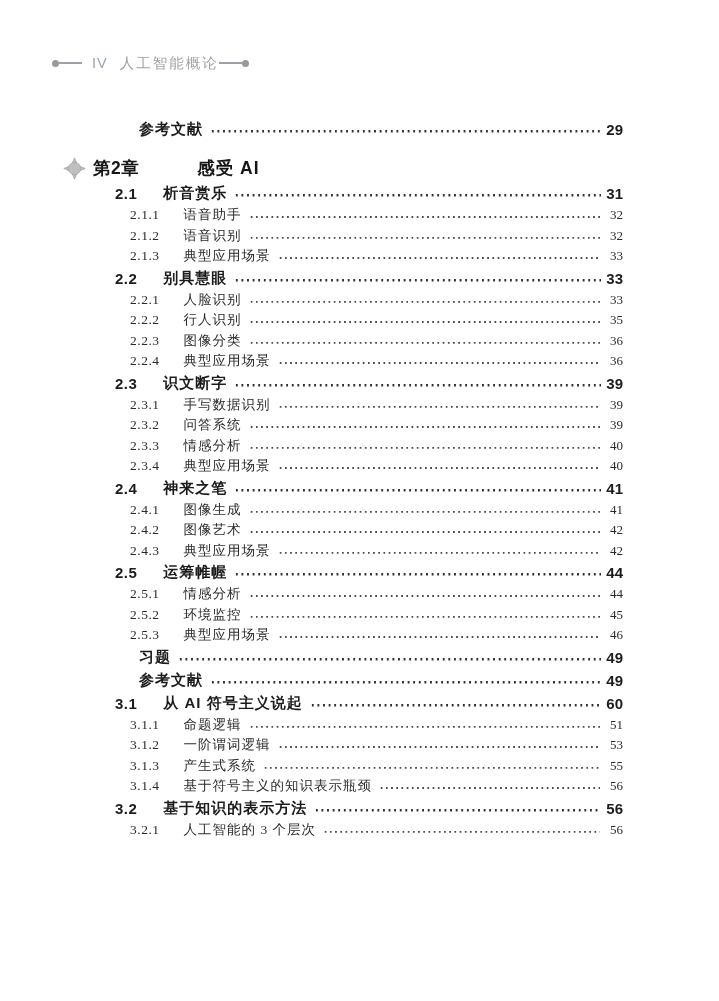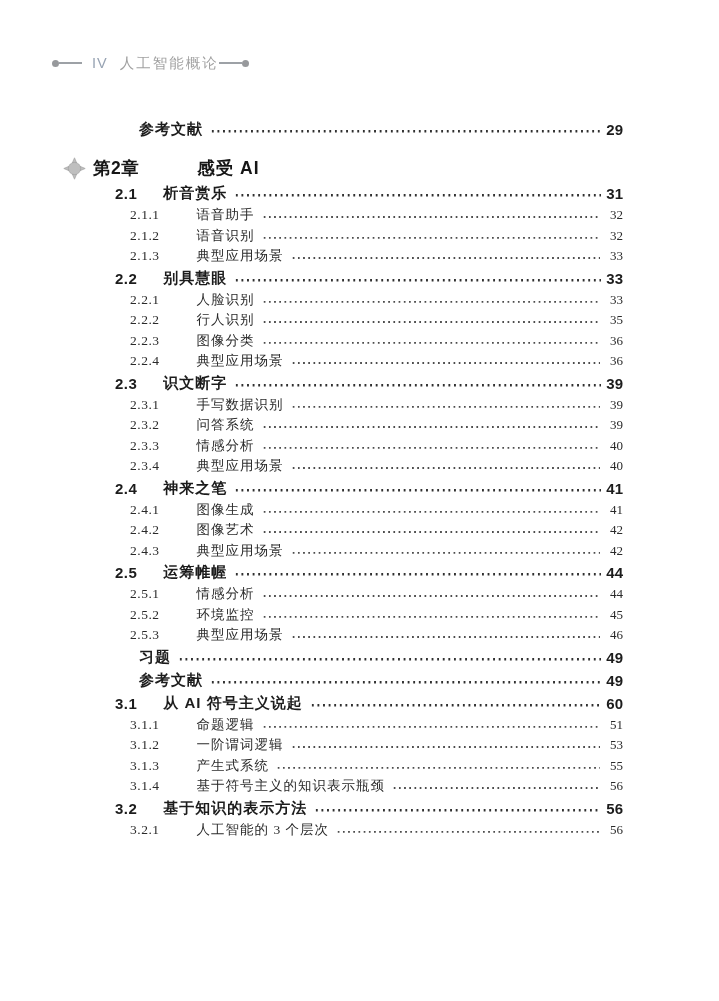--- a/index.html
+++ b/index.html
@@ -39,21 +39,21 @@
   .row {
     display: flex;
     align-items: center;
     height: 20.5px;
     font-family: "Liberation Serif", serif;
     font-size: 13.5px;
     color: #2a2a2a;
     padding-left: 15px;
     letter-spacing: 0.5px;
   }
-  .row .num { margin-right: 13px; white-space: nowrap; letter-spacing: 0.5px; }
+  .row .num { white-space: nowrap; letter-spacing: 0.5px; }
   .row .num:empty { margin-right: 0; }
   .row .label { white-space: nowrap; letter-spacing: 1px; margin-left: 24px; }
   .row .leader {
     flex: 1;
     align-self: stretch;
     margin: 0 3px 0 7px;
     background-image: radial-gradient(circle at 50% 58%, #4c4c4c 0.95px, rgba(0,0,0,0) 1.15px);
     background-size: 5.2px 100%;
     background-repeat: repeat-x;
   }

